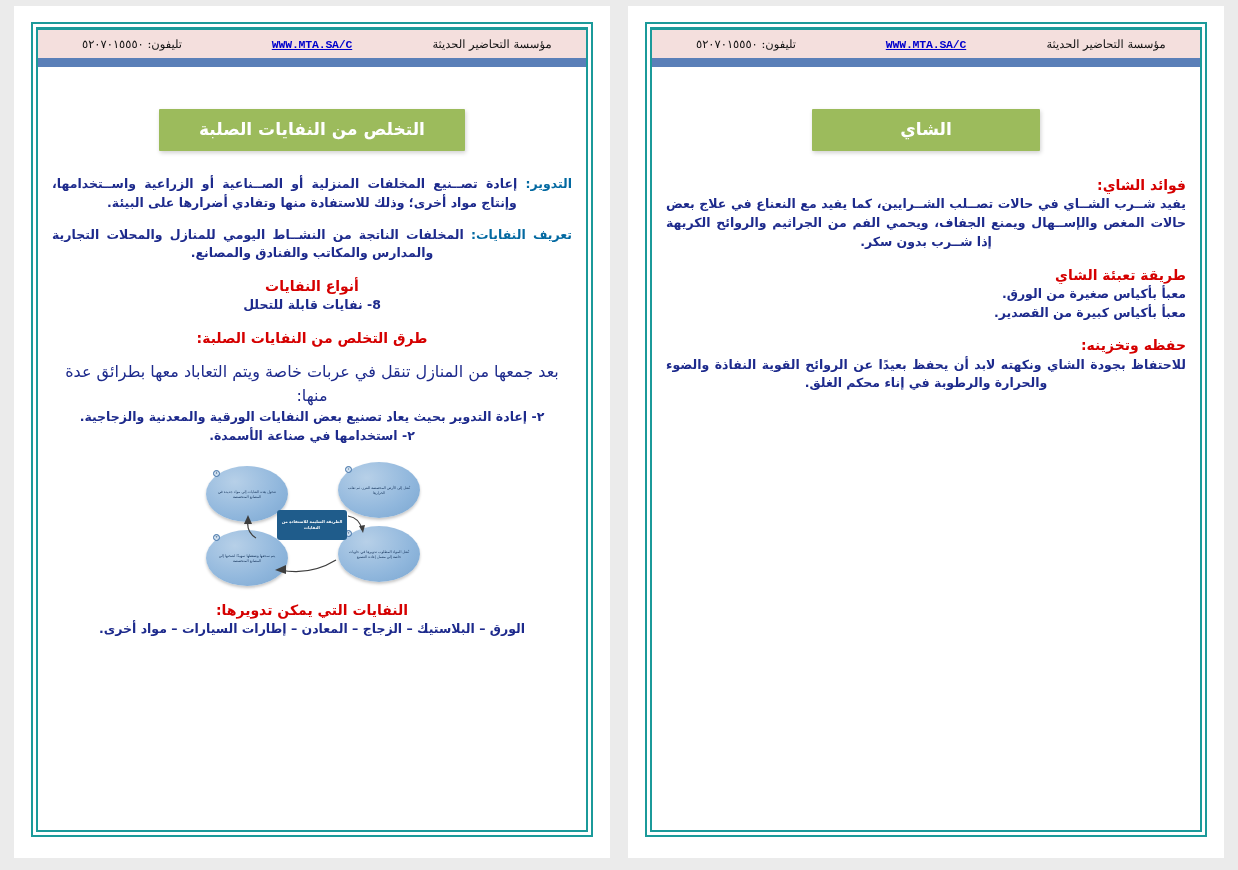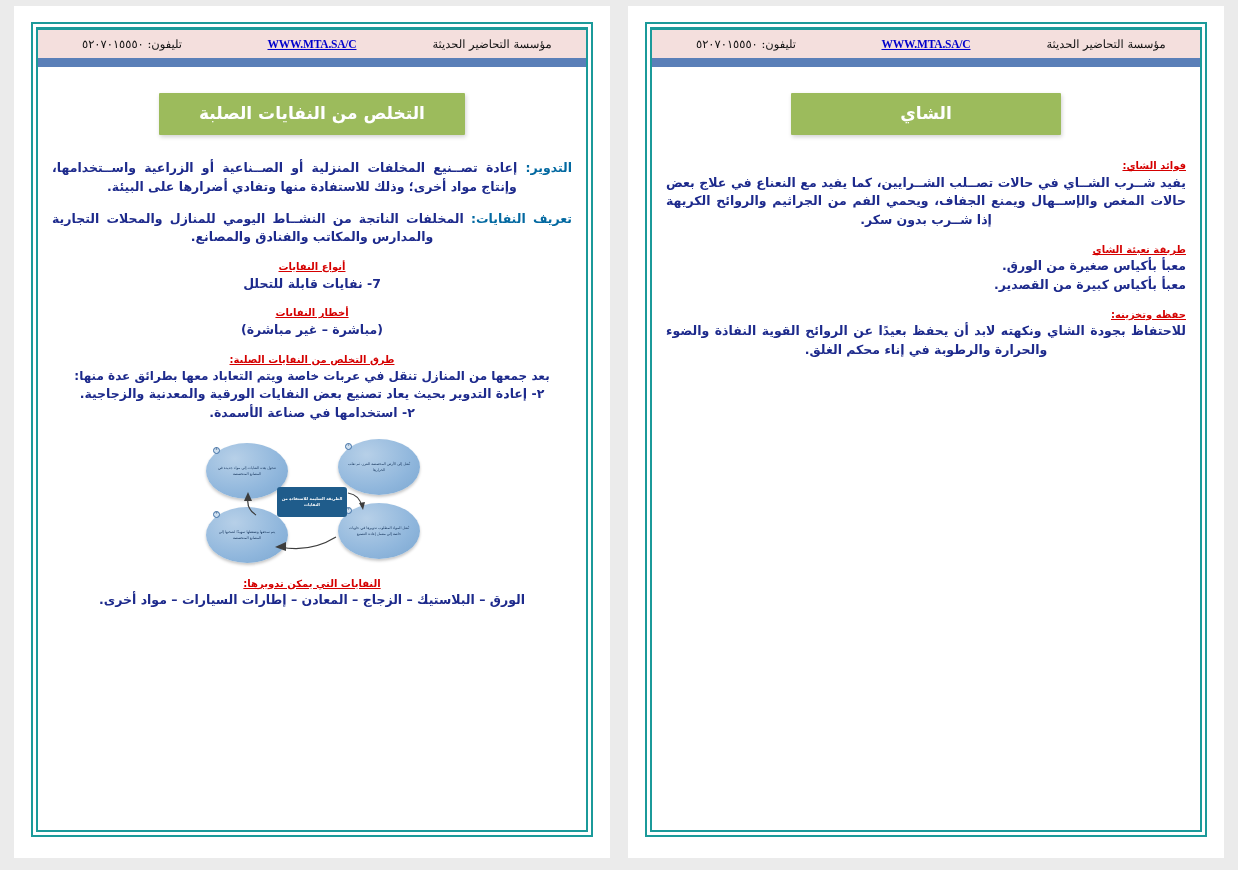--- a/index.html
+++ b/index.html
@@ -54,81 +54,81 @@
     text-align: center;
     font-family: "DejaVu Serif", "Liberation Serif", serif;
     font-size: 11.5px;
     color: #111111;
     white-space: nowrap;
     direction: rtl;
   }
   .lh-url {
     color: #0000cc;
     text-decoration: underline;
-    font-family: Liberation Serif, serif;
+    font-family: Liberation Mono, monospace;
     font-weight: bold;
     font-size: 11.5px;
     letter-spacing: -0.2px;
     direction: ltr;
   }
   .lh-phone { direction: rtl; unicode-bidi: bidi-override; }
   .blue-bar {
     height: 9px;
     background: #5a7fb8;
   }
 
   
   .content {
     direction: rtl;
-    padding: 12px 14px 10px 14px;
+    padding: 28px 14px 10px 14px;
     height: calc(100% - 38px);
     overflow: hidden;
   }
 
   .title-banner-wrap {
     display: flex;
     justify-content: center;
     margin: 14px 0 24px 0;
   }
   .title-banner {
     background: #9cbb5c;
     color: #ffffff;
     font-weight: bold;
     font-size: 17px;
     text-align: center;
     padding: 10px 14px 12px 14px;
     box-shadow: 1px 2px 4px rgba(0,0,0,0.18);
     border-radius: 1px;
   }
   .tb-wide { width: 306px; }
-  .tb-narrow { width: 270px; }
+  .tb-narrow { width: 228px; }
 
   .sec { margin-bottom: 13px; }
   .heading {
     color: #d50000;
     font-weight: bold;
-    font-size: 10px;
+    font-size: 14px;
     text-align: right;
     line-height: 1.45;
-    text-decoration: underline;
   }
   .para {
     color: #1d2a8c;
     font-weight: bold;
     font-size: 12.5px;
     text-align: justify;
     text-align-last: center;
     line-height: 1.5;
     letter-spacing: -0.1px;
   }
   .para.center { text-align: center; text-align-last: center; }
   .para.right  { text-align: right;  text-align-last: right; }
   .para.sub {
-    font-size: 12px;
-    font-weight: bold;
+    font-size: 16px;
+    font-weight: normal;
+    margin-top: 12px;
   }
   .inline-head { color: #0369a1; }
 
   
   .diagram-wrap {
     display: flex;
     justify-content: center;
     margin: 14px 0 8px 0;
   }
   .diagram { position: relative; width: 228px; height: 132px; }
@@ -217,27 +217,23 @@
 
         <div class="sec">
           <div class="para">
             <span class="inline-head">تعريف النفايات:</span>
             <span>المخلفات الناتجة من النشــاط اليومي للمنازل والمحلات التجارية والمدارس والمكاتب والفنادق والمصانع.</span>
           </div>
         </div>
 
         <div class="sec">
           <div class="heading" style="text-align:center">أنواع النفايات</div>
-          <div class="para center">7- نفايات قابلة للتحلل</div>
-        </div>
-
-        <div class="sec">
-          <div class="heading" style="text-align:center">أخطار النفايات</div>
-          <div class="para center">(مباشرة – غير مباشرة)</div>
-        </div>
+          <div class="para center">8- نفايات قابلة للتحلل</div>
+        </div>
+
 
         <div class="sec">
           <div class="heading" style="text-align:center">طرق التخلص من النفايات الصلبة:</div>
           <div class="para sub center">بعد جمعها من المنازل تنقل في عربات خاصة ويتم التعاباد معها بطرائق عدة منها:</div>
           <div class="para center">٢- إعادة التدوير بحيث يعاد تصنيع بعض النفايات الورقية والمعدنية والزجاجية.</div>
           <div class="para center">٢- استخدامها في صناعة الأسمدة.</div>
         </div>
 
         <div class="diagram-wrap">
           <div class="diagram">

